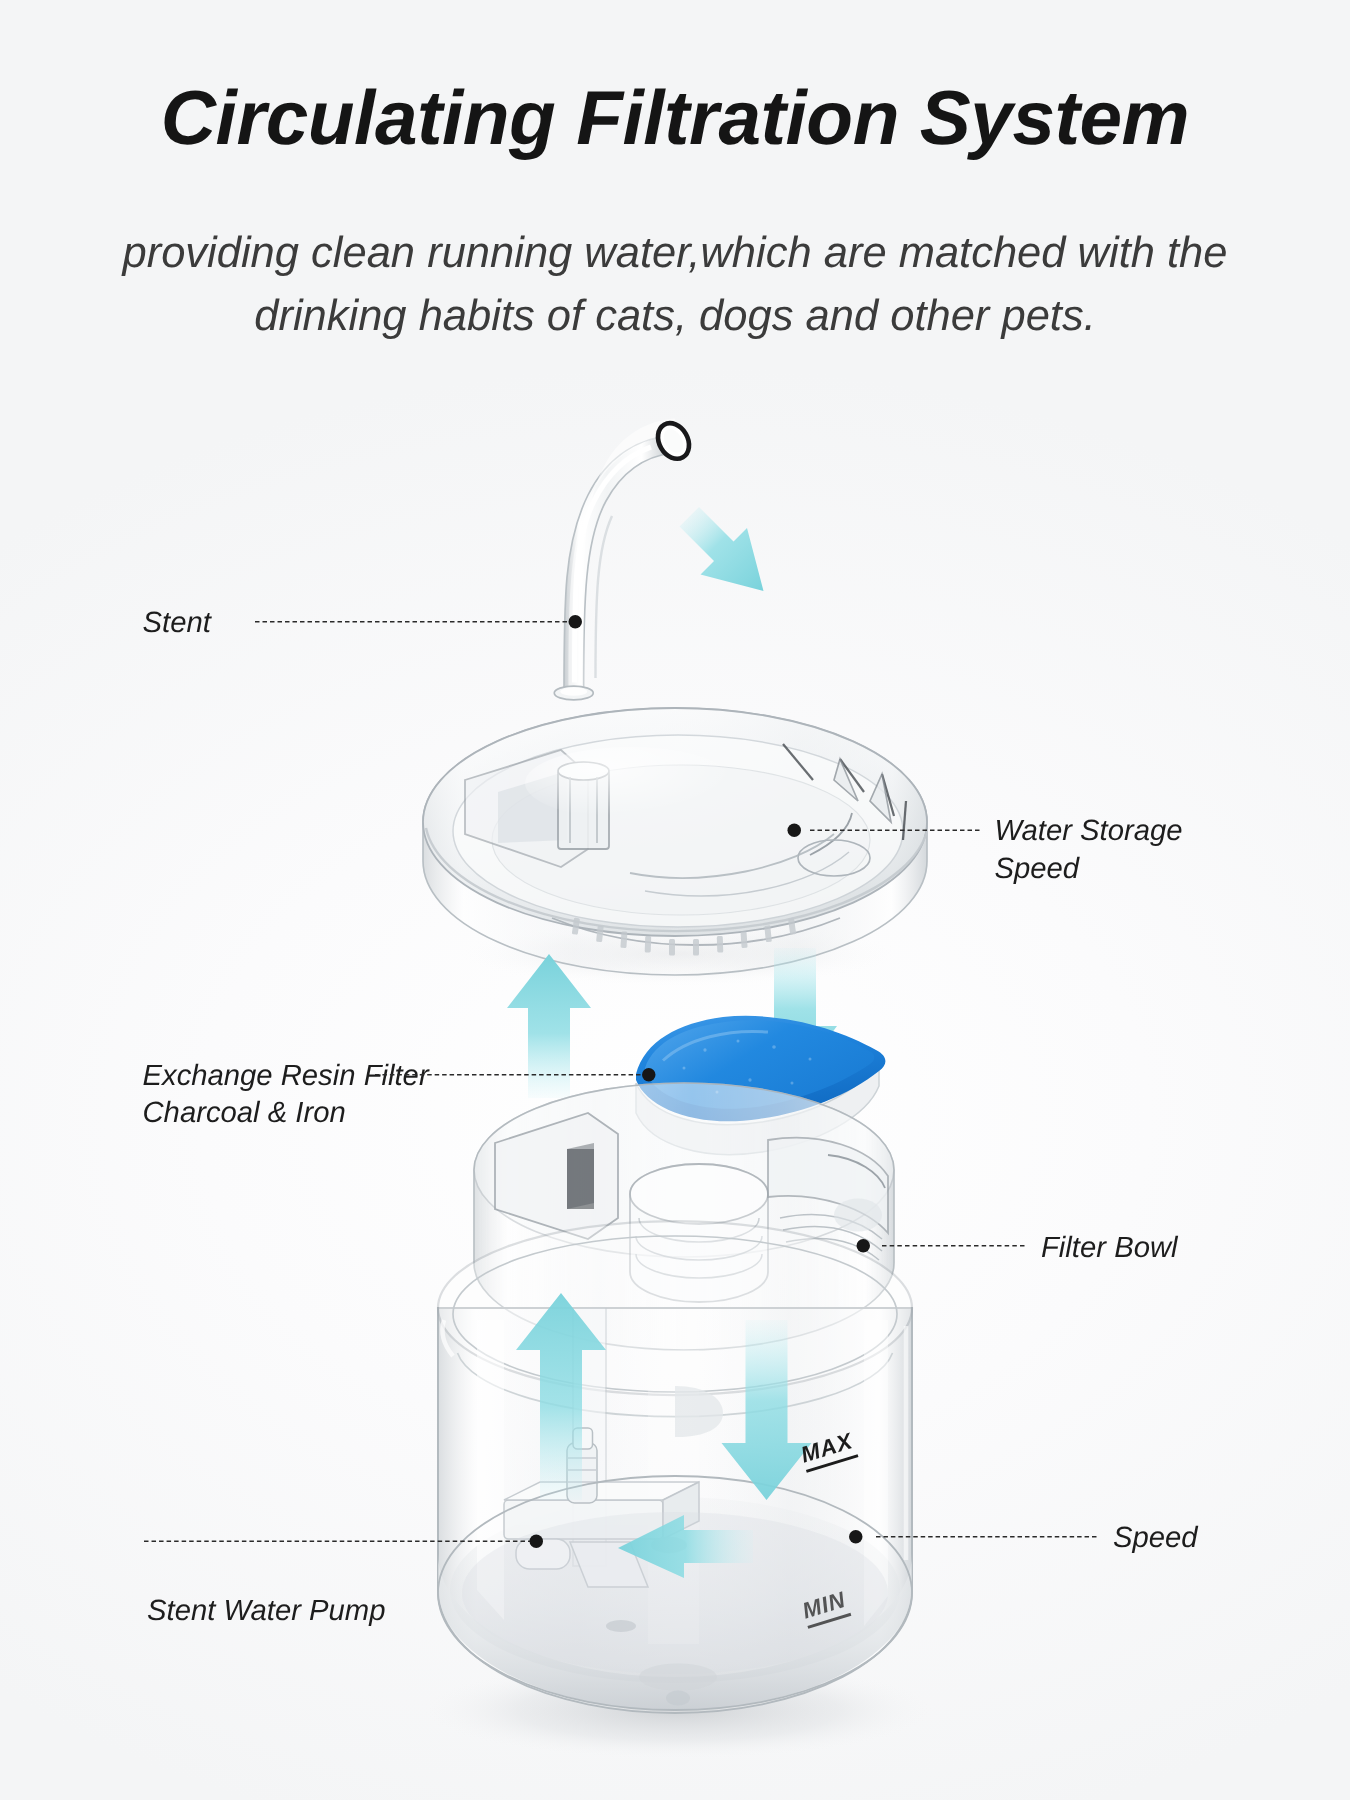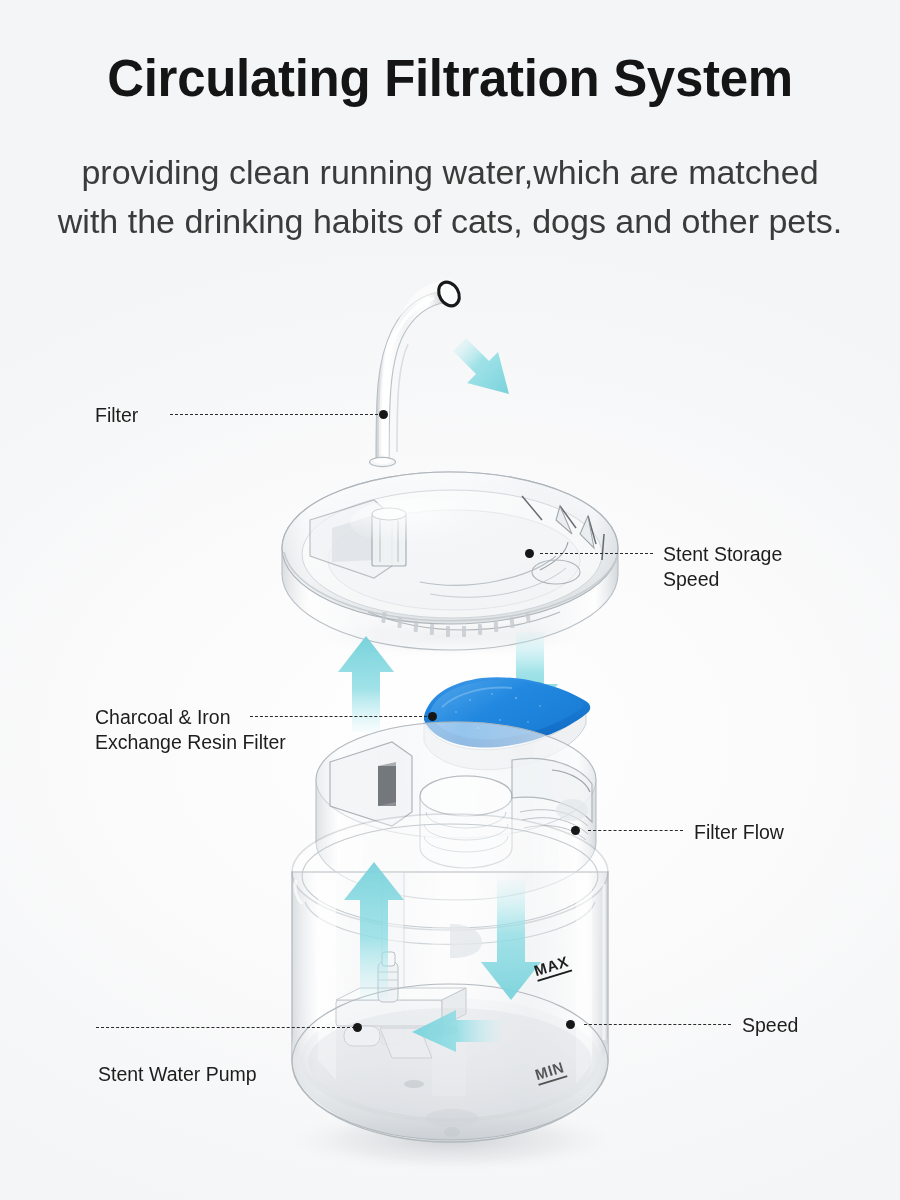--- a/index.html
+++ b/index.html
@@ -3,31 +3,31 @@
 <meta charset="utf-8">
 <style>
   html,body{margin:0;padding:0;}
   body{
     width:900px;height:1200px;
     background:
       radial-gradient(ellipse 700px 500px at 50% 62%, #ffffff 0%, #fbfbfc 45%, #f4f5f6 100%);
     font-family:"Liberation Sans","DejaVu Sans",sans-serif;
     overflow:hidden;position:relative;
   }
-  .stage{position:absolute;left:0;top:0;width:877px;height:1200px;}
+  .stage{position:absolute;left:0;top:0;width:877px;height:1200px;font-style:italic;}
 
   
   #title{
     position:absolute;left:0;top:52px;width:900px;text-align:center;
     font-size:51px;font-weight:bold;color:#151515;letter-spacing:-0.3px;
     line-height:1.05;
   }
   #subtitle{
     position:absolute;left:50px;top:148px;width:800px;text-align:center;
-    font-size:34px;color:#3b3b3b;line-height:1.45;font-weight:400;
+    font-size:29px;color:#3b3b3b;line-height:1.45;font-weight:400;
   }
 
   
   .lbl{position:absolute;color:#1d1d1d;font-size:19.5px;line-height:1.28;white-space:nowrap;}
   .lbl.sub{color:#6d6d6d;font-size:16.5px;line-height:1.3;}
   .lead{position:absolute;height:0;border-top:1.6px dashed #2a2a2a;}
   .dot{position:absolute;width:9px;height:9px;border-radius:50%;background:#171717;}
 
   #lbl-fauset{left:95px;top:403px;}
   #lead-fauset{left:170px;top:414px;width:213px;}
@@ -345,39 +345,39 @@
       <path d="M360 1000 L360 900 L344 900 L374 862 L404 900 L388 900 L388 1000 Z" fill="url(#cyanArrowUp)" opacity="0.95"></path>
     </g>
     <g>
       <path d="M497 880 L497 962 L481 962 L511 1000 L541 962 L525 962 L525 880 Z" fill="url(#cyanArrow)" opacity="0.95"></path>
     </g>
     <g>
       <path d="M502 1020 L456 1020 L456 1010 L412 1032 L456 1052 L456 1042 L502 1042 Z" fill="url(#cyanArrowLeft)" opacity="0.95"></path>
     </g>
   </svg>
 
-  <div id="lbl-fauset" class="lbl">Filter</div>
+  <div id="lbl-fauset" class="lbl">Stent</div>
   <div id="lead-fauset" class="lead"></div>
   <div id="dot-fauset" class="dot"></div>
 
   <div id="lbl-wst" class="lbl">
-    <div>Stent Storage</div>
+    <div>Water Storage</div>
     <div>Speed</div>
   </div>
   <div id="lead-wst" class="lead"></div>
   <div id="dot-wst" class="dot"></div>
 
   <div id="lbl-charcoal" class="lbl">
+    <div>Exchange Resin Filter</div>
     <div>Charcoal &amp; Iron</div>
-    <div>Exchange Resin Filter</div>
   </div>
   <div id="lead-charcoal" class="lead"></div>
   <div id="dot-charcoal" class="dot"></div>
 
-  <div id="lbl-ftray" class="lbl">Filter Flow</div>
+  <div id="lbl-ftray" class="lbl">Filter Bowl</div>
   <div id="lead-ftray" class="lead"></div>
   <div id="dot-ftray" class="dot"></div>
 
   <div id="lbl-bowl" class="lbl">Speed</div>
   <div id="lead-bowl" class="lead"></div>
   <div id="dot-bowl" class="dot"></div>
 
   <div id="lead-pump" class="lead"></div>
   <div id="dot-pump" class="dot"></div>
   <div id="lbl-pump" class="lbl">Stent Water Pump</div>

